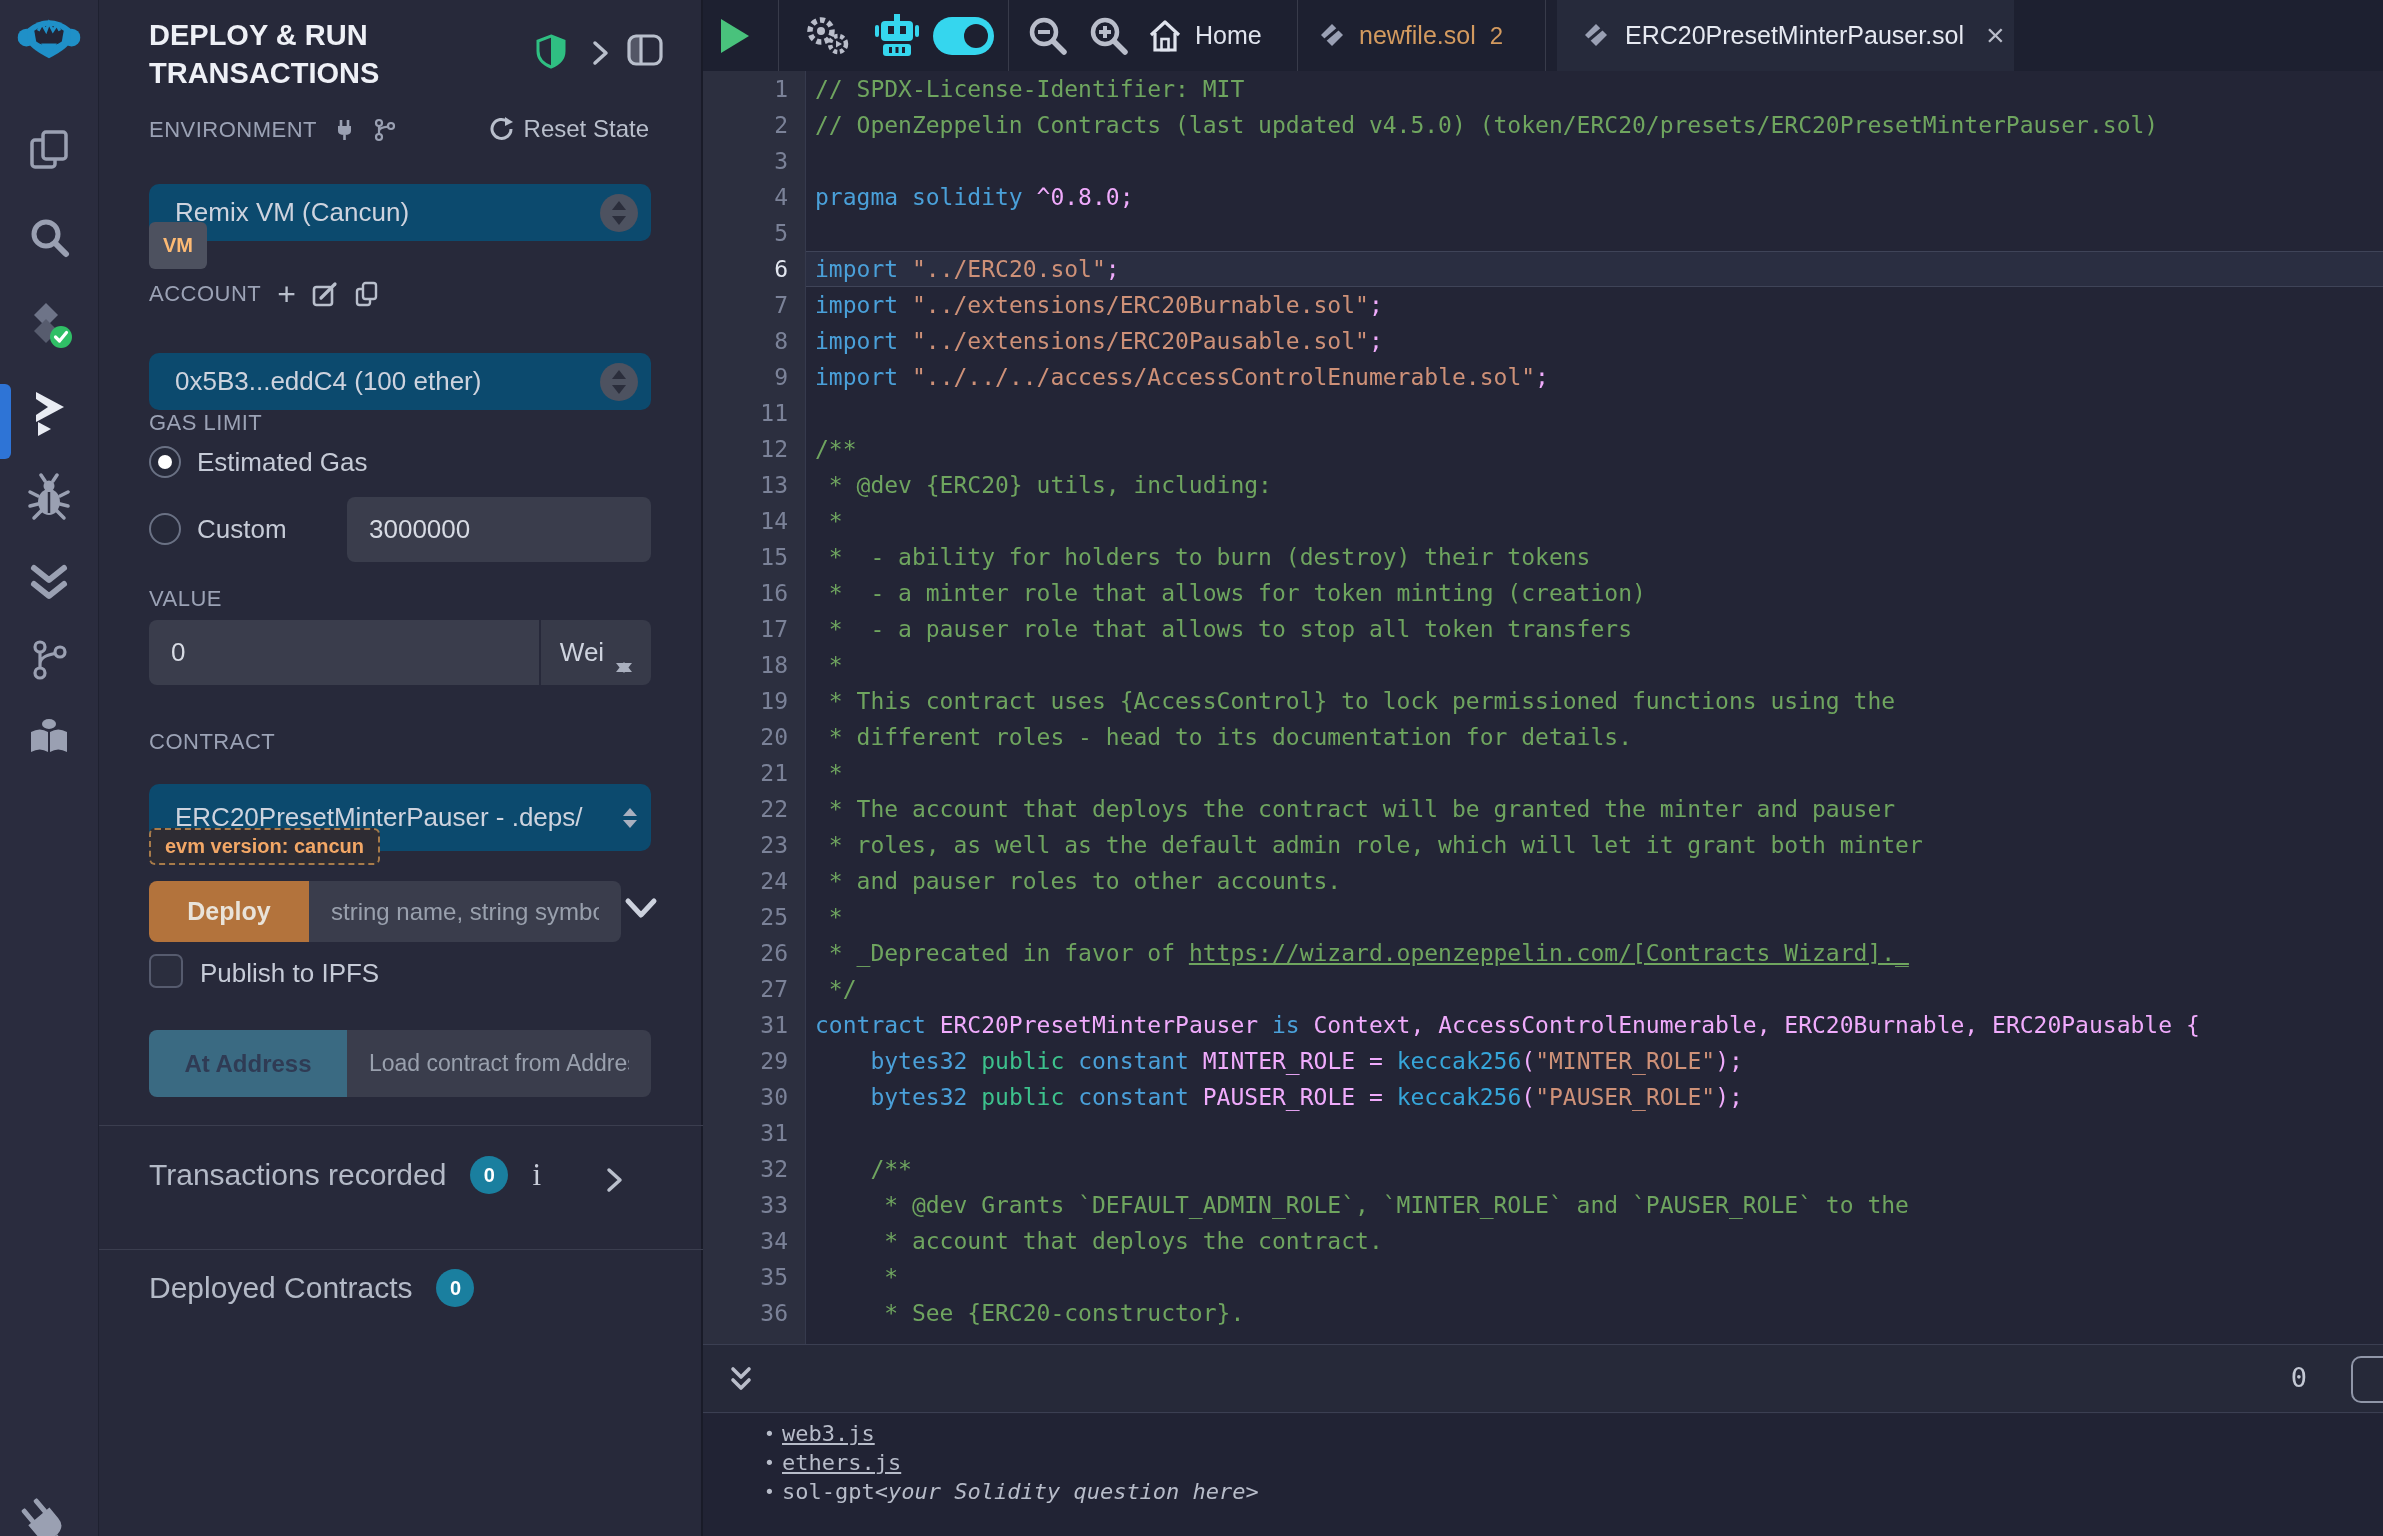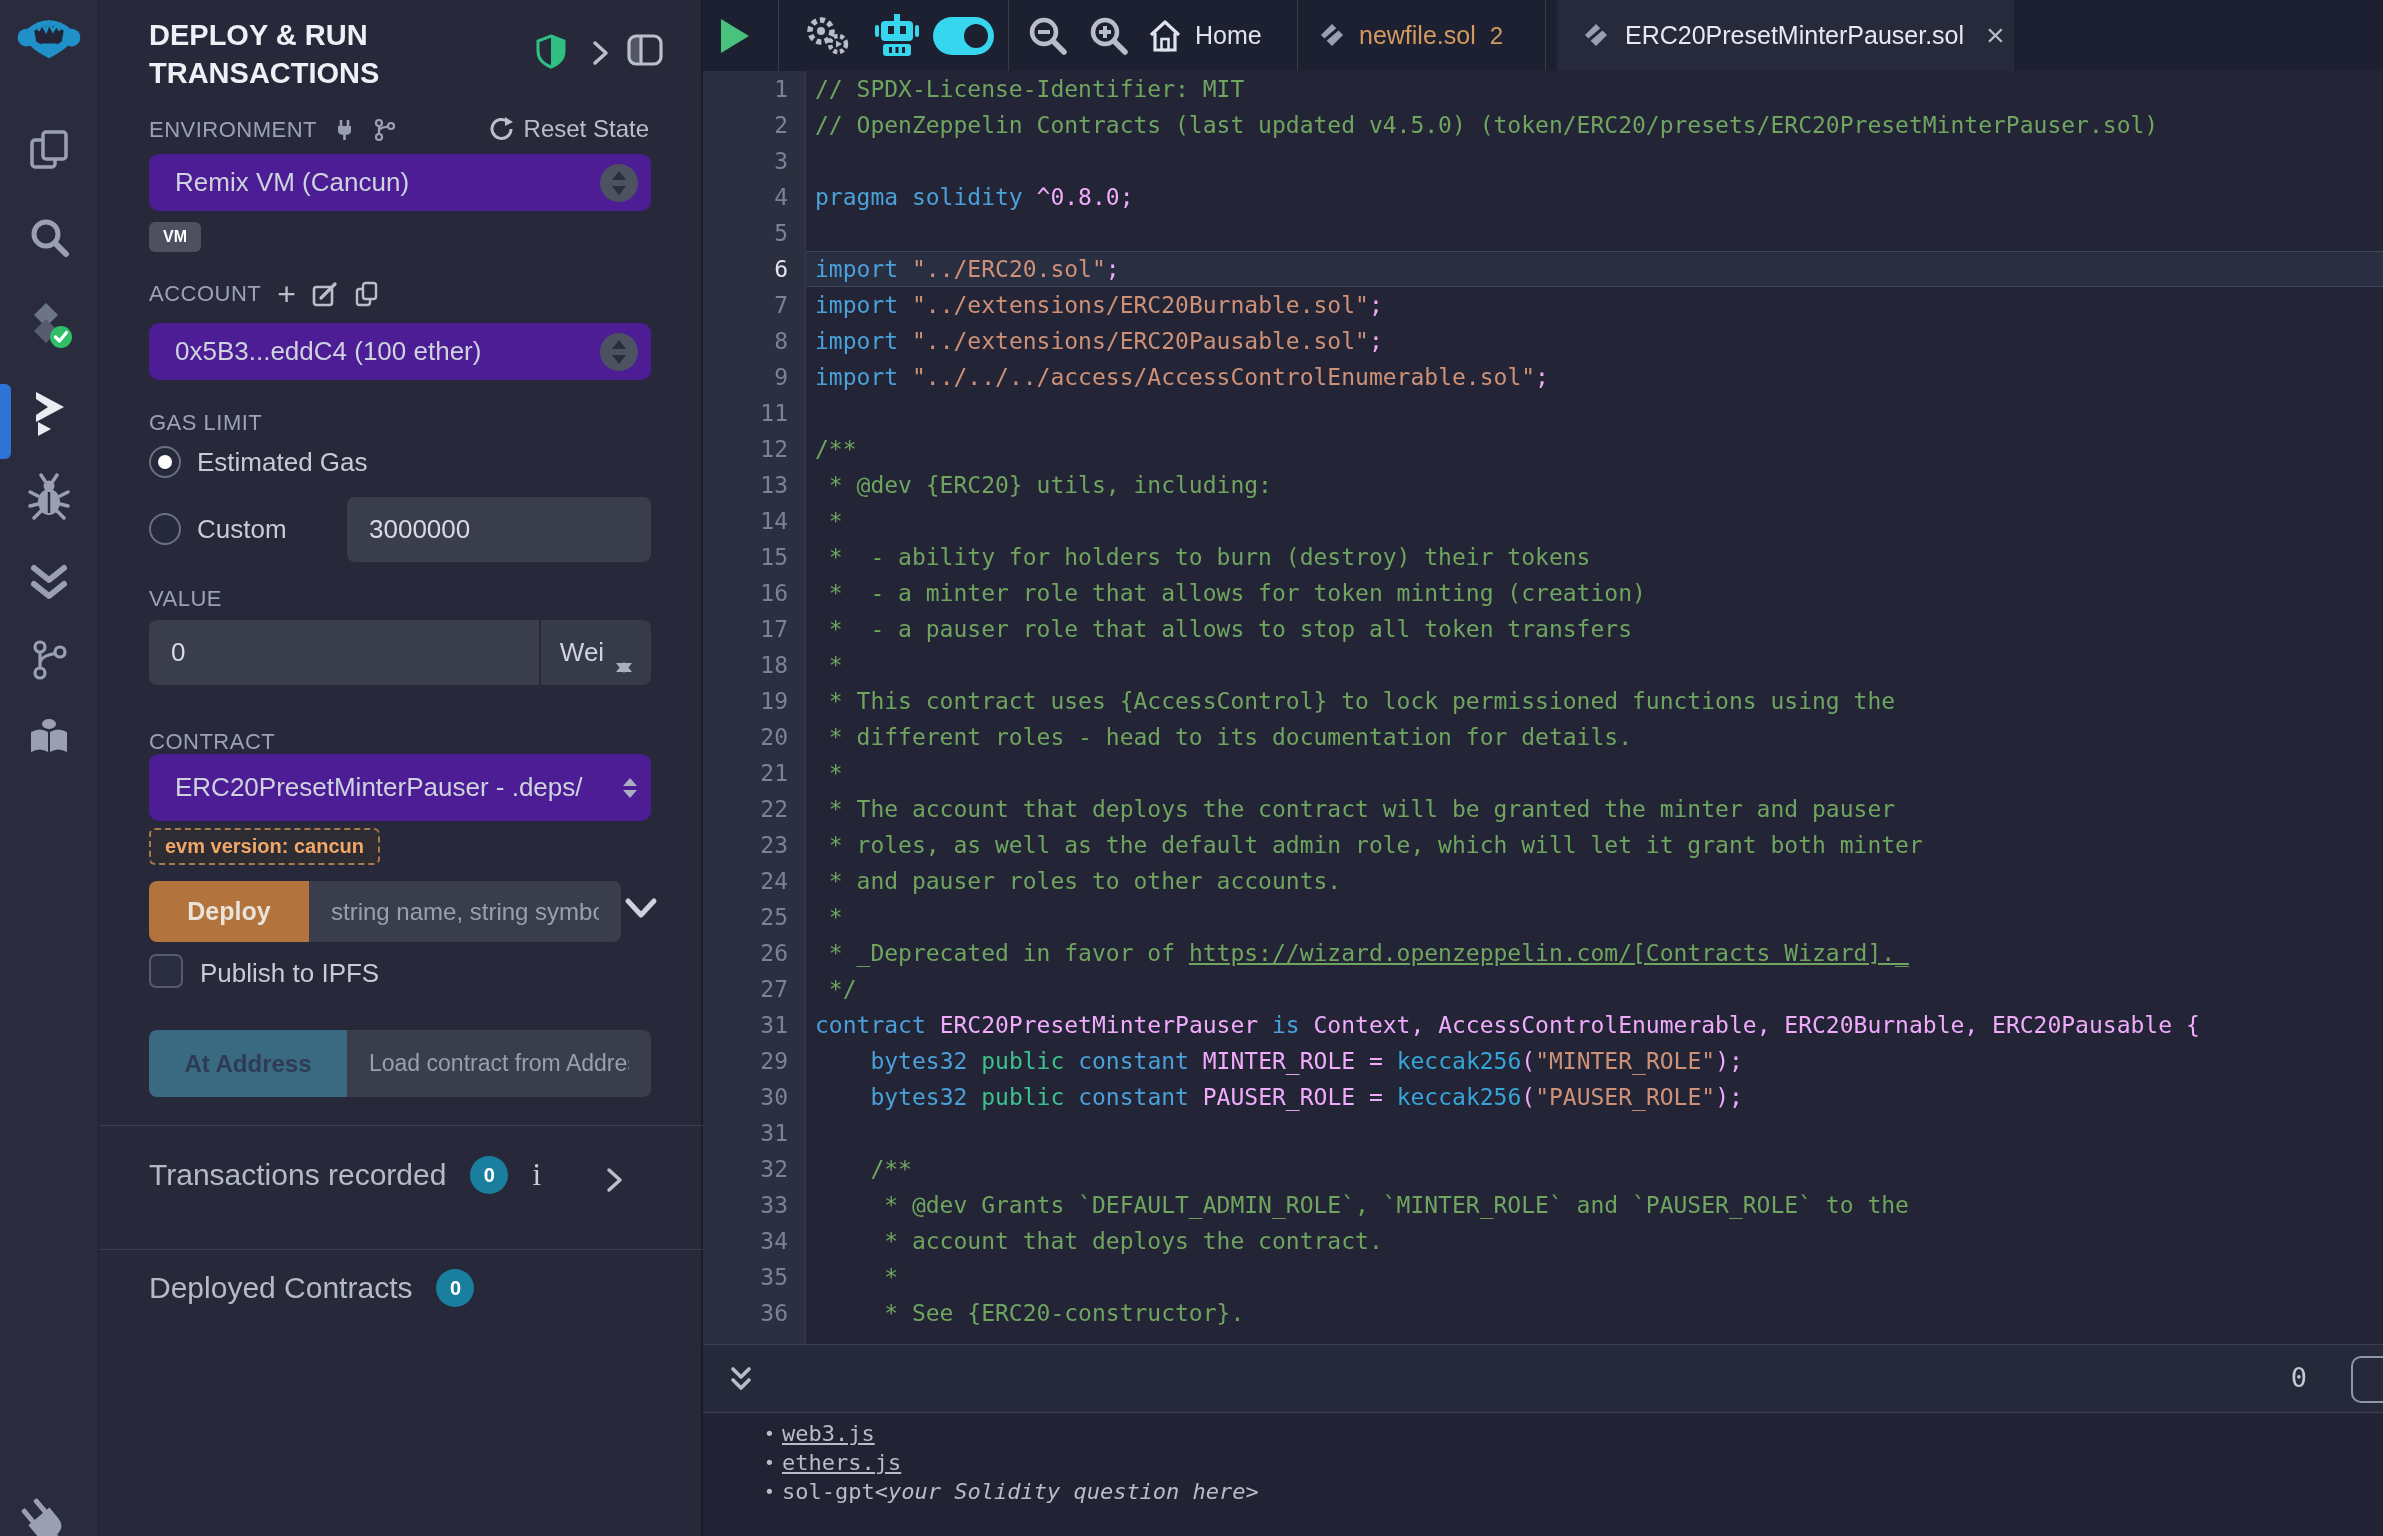--- a/index.html
+++ b/index.html
@@ -17,26 +17,26 @@
   
   .panel { position:absolute; left:99px; top:0; width:604px; height:1537px;
            background:#27293a; border-right:2px solid #191b28; z-index:4; }
   .panel-title { position:absolute; left:50px; top:16px; width:337px;
                  font-size:29px; line-height:38px; font-weight:600; color:#eef0f6; }
   .hdr-ic { position:absolute; cursor:pointer; }
   .sec-label { font-size:22px; letter-spacing:0.5px; color:#9ba2b5; }
   .row { position:absolute; left:50px; display:flex; align-items:center; gap:16px; }
   .reset { position:absolute; right:52px; display:flex; align-items:center; gap:10px;
            color:#b9bfcc; font-size:24px; cursor:pointer; }
-  .select { position:absolute; left:50px; width:502px; background:#4c1d95; border-radius:10px;
+  .select { position:absolute; left:50px; width:502px; background:#0c4a6e; border-radius:10px;
             display:flex; align-items:center; color:#ced3de; font-size:26px; padding:0 26px;
-            cursor:pointer; }
+            cursor:pointer;margin-top:30px; }
   .stepper { position:absolute; right:12px; top:50%; transform:translateY(-50%); }
-  .vm-badge { position:absolute; left:50px; top:222px; background:#4d515f; color:#ffffff;
-              font-size:16px; font-weight:bold; padding:6px 14px; border-radius:6px; }
+  .vm-badge { position:absolute; left:50px; top:222px; background:#4d515f; color:#fdba74;
+              font-size:20px; font-weight:bold; padding:12px 14px; border-radius:6px; }
   .radio { width:32px; height:32px; border-radius:50%; border:2px solid #6a7184;
            background:#262939; position:relative; flex:0 0 auto; cursor:pointer; }
   .radio.sel::after { content:""; position:absolute; left:50%; top:50%; width:14px; height:14px;
                       border-radius:50%; background:#ffffff; transform:translate(-50%,-50%); }
   .rlabel { font-size:26px; color:#c6cbd7; }
   .tinput { position:absolute; background:#3a3d4c; border:none; color:#d7dbe4;
             font-size:26px; font-family:"Liberation Sans",sans-serif; padding:0 22px; outline:none; }
   .tinput::placeholder { color:#99a0ad; }
   .wei-box { position:absolute; left:442px; width:110px; background:#373a49; border-radius:0 8px 8px 0;
              display:flex; align-items:center; justify-content:center; gap:12px; color:#ced3de;

